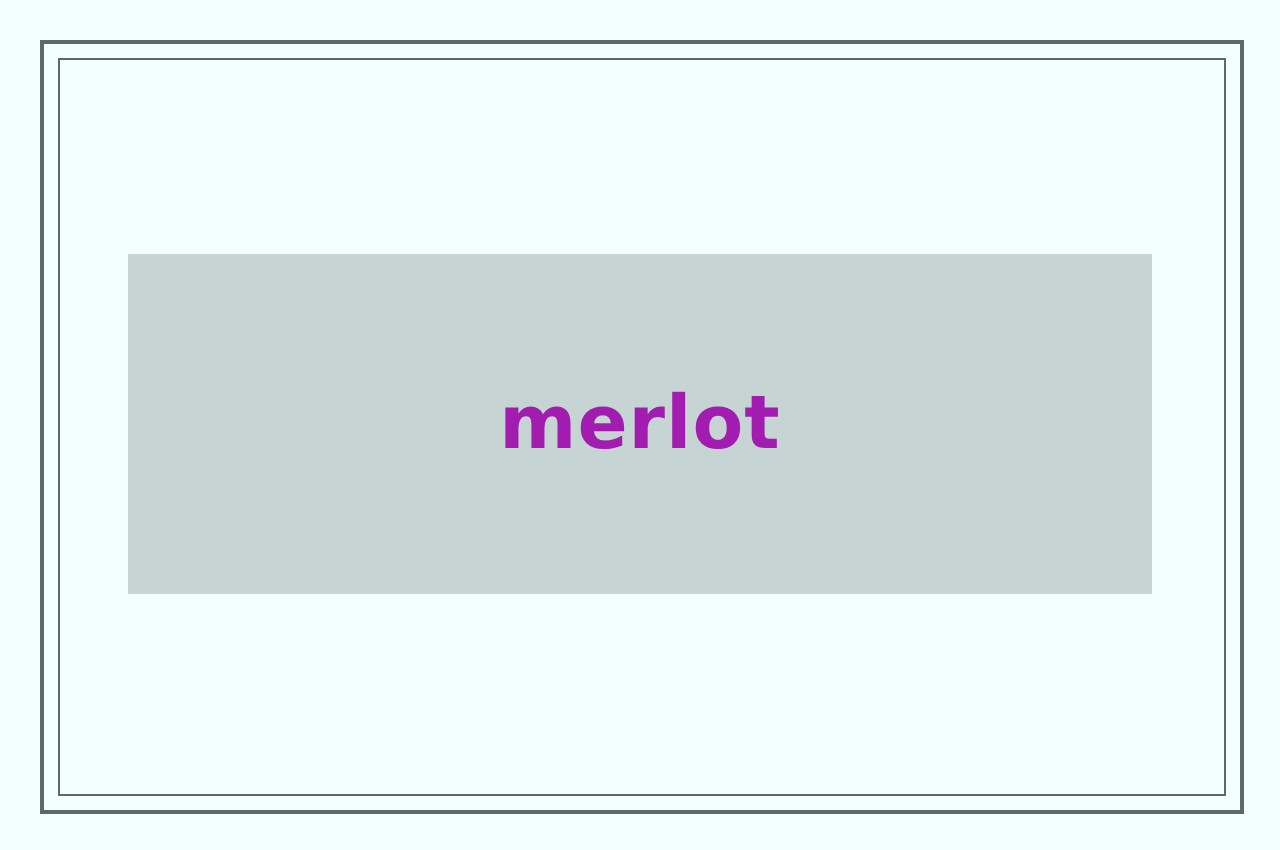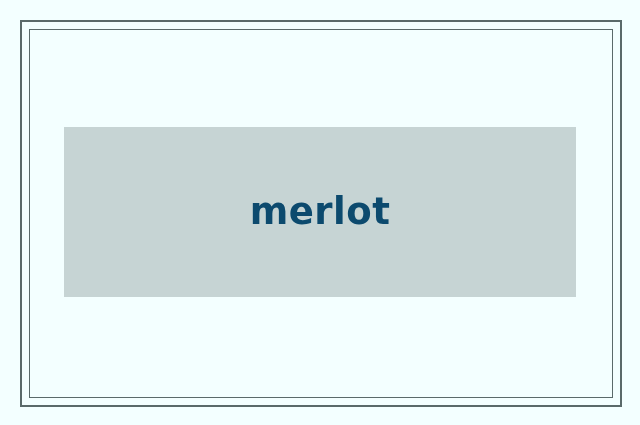--- a/index.html
+++ b/index.html
@@ -24,21 +24,21 @@
     border: 1px solid #5a6a6a;
   }
   .placeholder-box {
     position: absolute;
     left: 64px; top: 127px;
     width: 512px; height: 170px;
     background: #c6d4d4;
     display: flex; align-items: center; justify-content: center;
   }
   .placeholder-label {
-    color: #0c4a6e;
+    color: #a21caf;
     font-size: 37px;
     font-weight: bold;
     letter-spacing: 0.5px;
     margin-top: -2px;
   }
 </style>
 </head>
 <body>
 
 <div class="outer-frame"></div>

